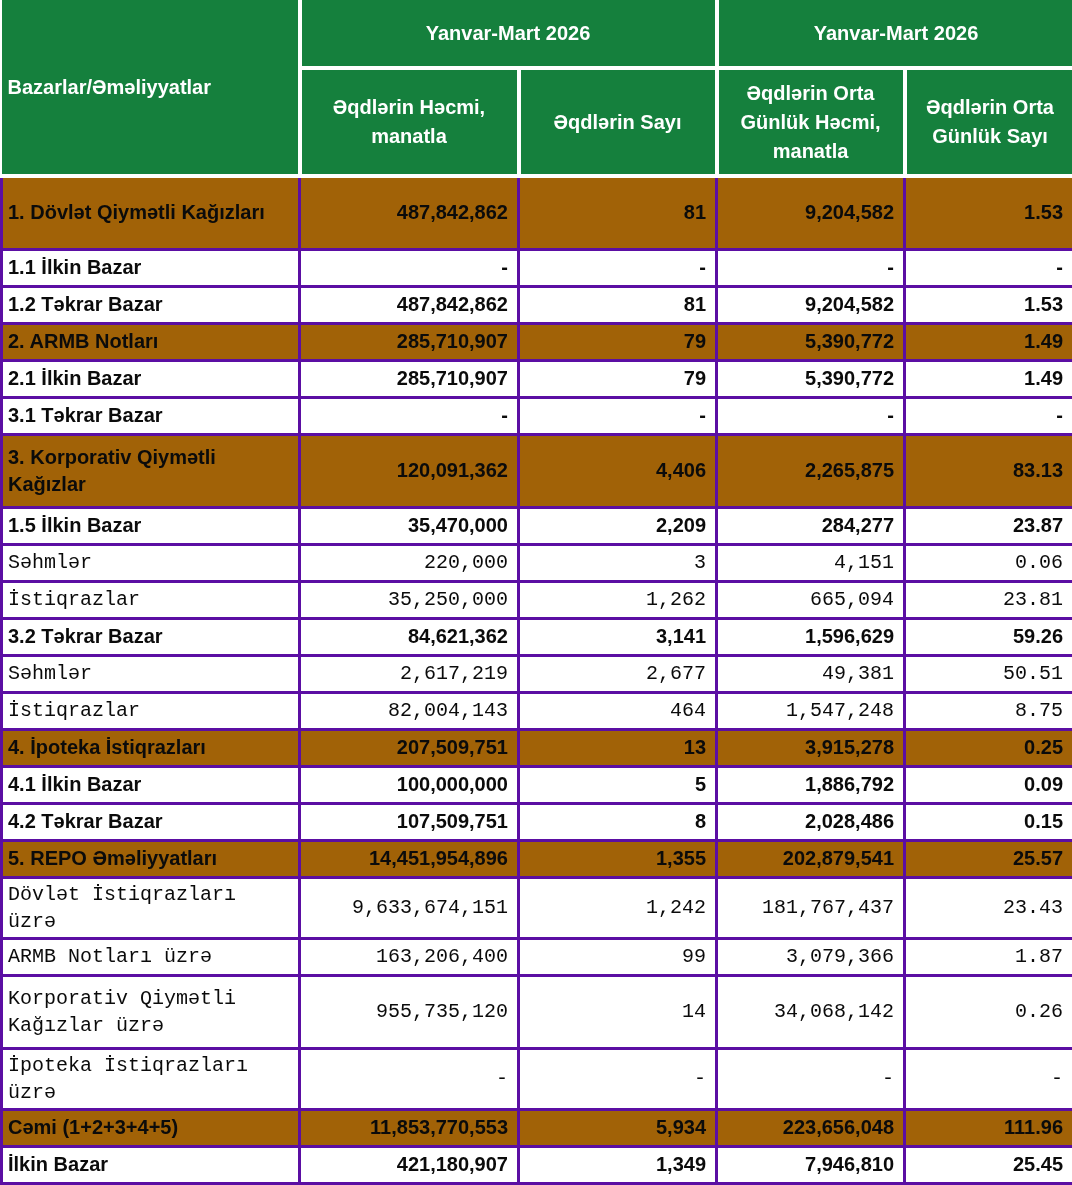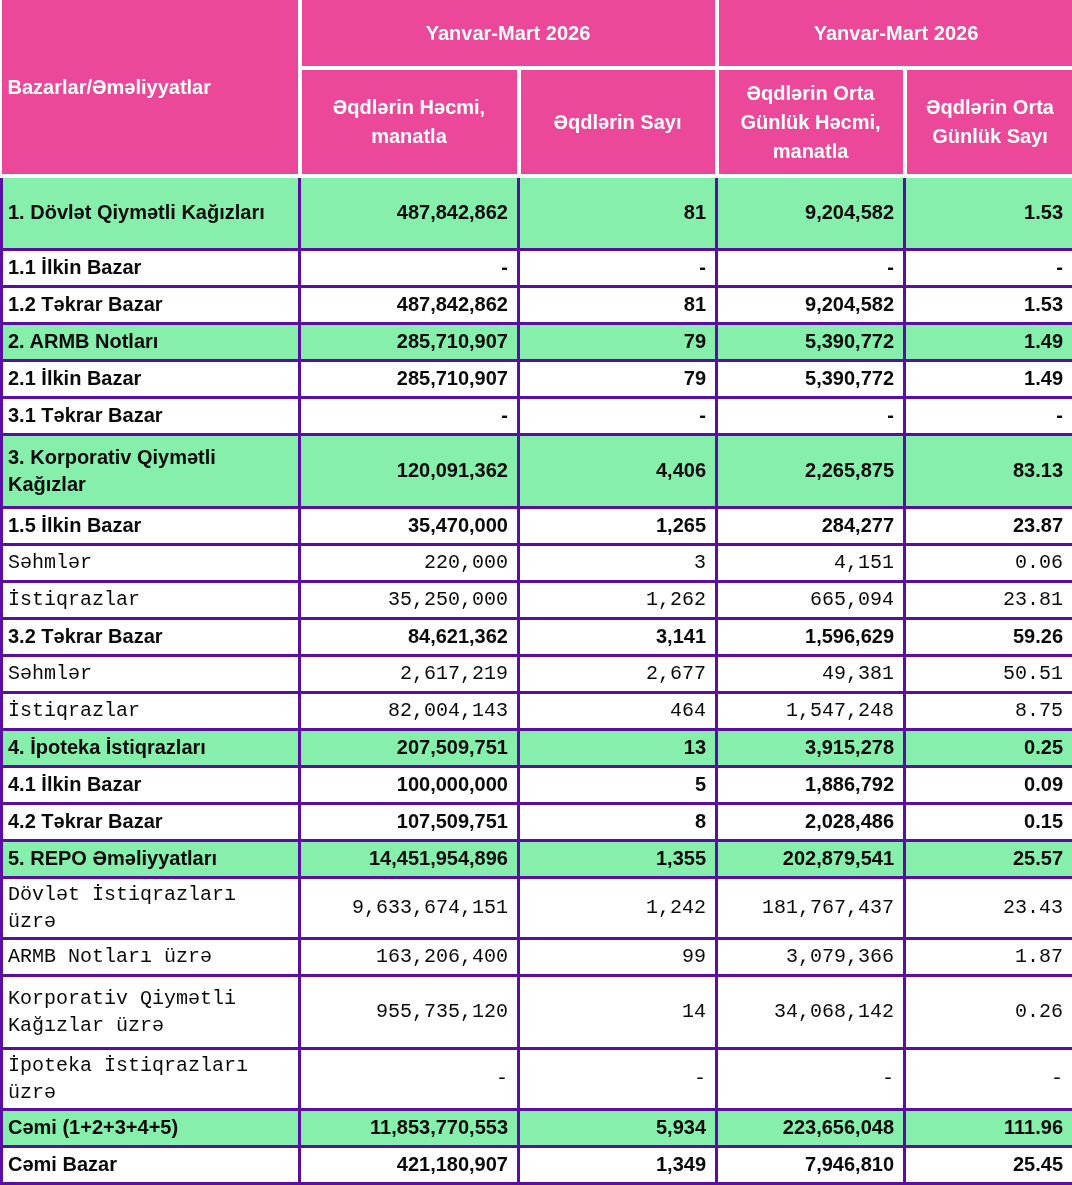--- a/index.html
+++ b/index.html
@@ -7,38 +7,38 @@
   .wrap{width:1072px;}
   table{border-collapse:collapse;table-layout:fixed;width:1072px;
         border-bottom:9px solid #321050;}
   col.c0{width:298px;}
   col.c1{width:219px;}
   col.c2{width:198px;}
   col.c3{width:188px;}
   col.c4{width:169px;}
 
   
-  thead th{background:#ec4899;color:#ffffff;font-weight:bold;
+  thead th{background:#15803d;color:#ffffff;font-weight:bold;
            border:4px solid #ffffff;vertical-align:middle;
            font-size:20px;line-height:1.45;padding:4px 6px;}
   thead tr.span-row th{height:58px;}
   thead tr.sub-row th{height:96px;}
   thead th.corner{text-align:left;border-left:none;border-top:none;}
   thead th:last-child{border-right:none;}
   thead tr.span-row th{border-top:none;}
 
   
   tbody th,tbody td{border:3px solid #5B0EA3;background:#ffffff;color:#0b0b0b;
                     font-size:20px;vertical-align:middle;overflow:hidden;}
   tbody th{text-align:left;font-weight:bold;padding:2px 4px 2px 5px;line-height:1.35;}
   tbody td{text-align:right;padding:2px 9px 2px 4px;font-weight:bold;
            font-variant-numeric:tabular-nums;}
   tbody tr{height:37px;}
   tbody tr.tall{height:73px;}
-  tbody tr.shaded th,tbody tr.shaded td{background:#86efac;}
+  tbody tr.shaded th,tbody tr.shaded td{background:#a16207;}
   tbody tr.regular th,tbody tr.regular td{font-weight:normal;font-family:Liberation Mono, monospace;}
 </style>
 </head>
 <body>
 
 <div class="wrap">
   <table>
     <colgroup>
       <col class="c0">
         <col class="c1">
@@ -105,21 +105,21 @@
         <tr class="shaded tall ">
           <th>3. Korporativ Qiymətli Kağızlar</th>
           <td>120,091,362</td>
           <td>4,406</td>
           <td>2,265,875</td>
           <td>83.13</td>
         </tr>
         <tr class="">
           <th>1.5 İlkin Bazar</th>
           <td>35,470,000</td>
-          <td>1,265</td>
+          <td>2,209</td>
           <td>284,277</td>
           <td>23.87</td>
         </tr>
         <tr class="regular">
           <th>Səhmlər</th>
           <td>220,000</td>
           <td>3</td>
           <td>4,151</td>
           <td>0.06</td>
         </tr>
@@ -208,21 +208,21 @@
           <td>-</td>
         </tr>
         <tr class="shaded ">
           <th>Cəmi (1+2+3+4+5)</th>
           <td>11,853,770,553</td>
           <td>5,934</td>
           <td>223,656,048</td>
           <td>111.96</td>
         </tr>
         <tr class="">
-          <th>Cəmi Bazar</th>
+          <th>İlkin Bazar</th>
           <td>421,180,907</td>
           <td>1,349</td>
           <td>7,946,810</td>
           <td>25.45</td>
         </tr>
         <tr class="">
           <th>Təkrar Bazar</th>
           <td>679,973,976</td>
           <td>3,230</td>
           <td>12,829,698</td>

